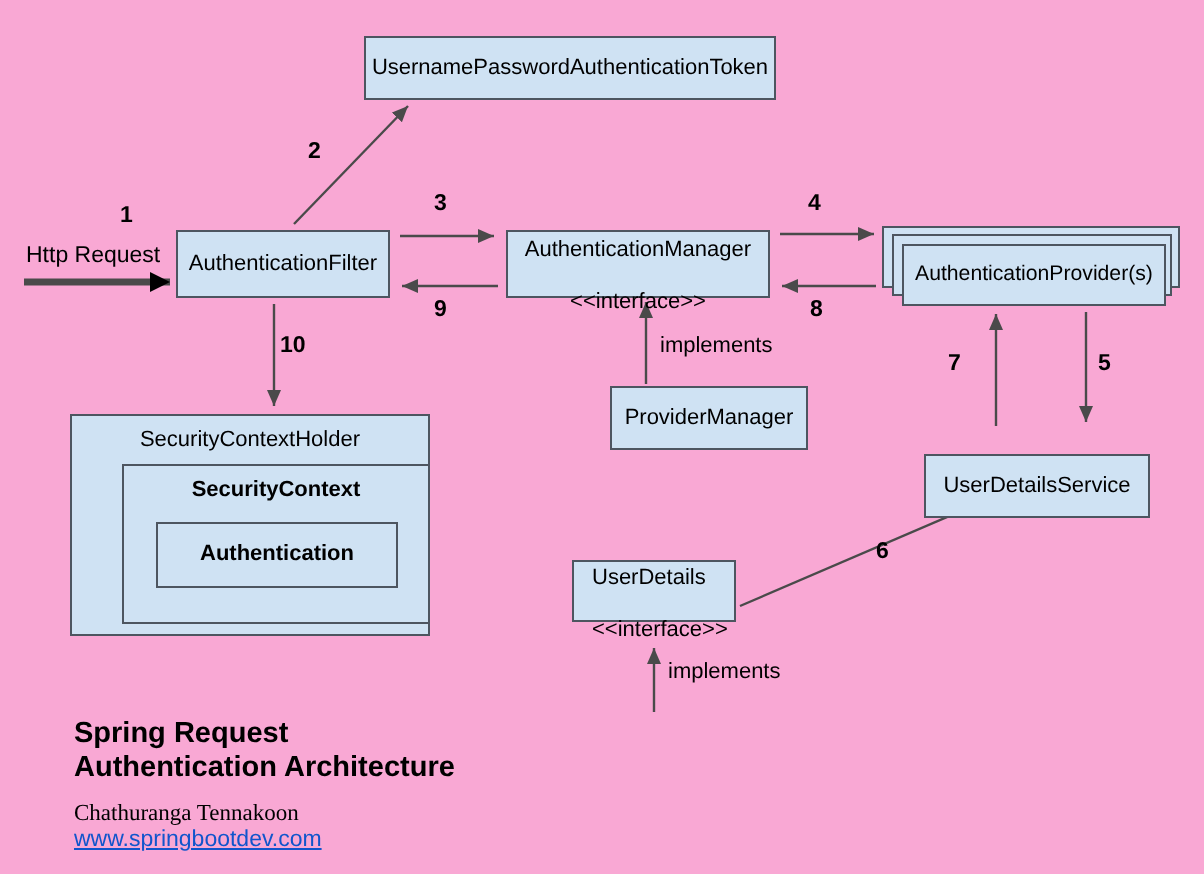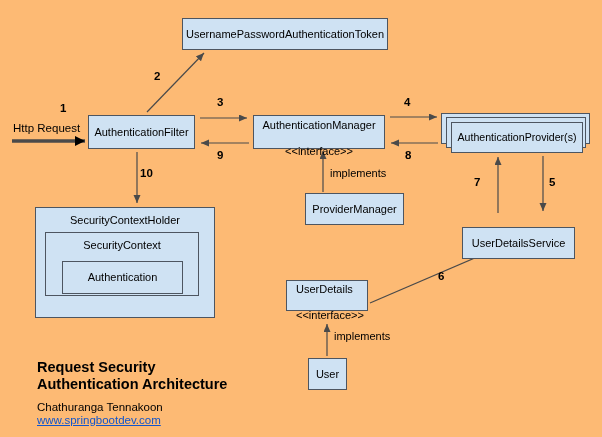--- a/index.html
+++ b/index.html
@@ -1,17 +1,17 @@
 <!DOCTYPE html>
 <html style="--box-fill: #cfe2f3; --box-border: #4d5560; --line: #4a4a4a; --link: #1155cc;"><head>
 <meta charset="utf-8">
 <style>
   html,body{margin:0;padding:0;background:#ffffff;}
   #page{
-    position:relative;width:602px;height:437px;background:#fdba74;overflow:hidden;
+    position:relative;width:602px;height:437px;background:#f9a8d4;overflow:hidden;
     font-family:"Liberation Sans",sans-serif;color:#000;
   }
   #wires{position:absolute;left:0;top:0;width:602px;height:437px;}
   .box{
     position:absolute;box-sizing:border-box;
     background:var(--box-fill);border:1px solid var(--box-border);
     display:flex;align-items:center;justify-content:center;
     font-size:11px;line-height:13px;text-align:center;white-space:nowrap;
   }
   .box .two{white-space:pre-line;}
@@ -23,21 +23,21 @@
   }
   .container-box > .clabel{display:block;text-align:center;padding-top:6px;font-size:11px;}
   .num{
     position:absolute;font-size:11.5px;font-weight:bold;color:#000;line-height:12px;
   }
   .note{position:absolute;font-size:11px;color:#000;line-height:12px;}
   #http-label{position:absolute;font-size:11.5px;color:#000;}
   #footer-title{
     position:absolute;left:37px;top:359px;font-size:14.5px;font-weight:bold;line-height:17px;
   }
-  #footer-author{position:absolute;left:37px;top:401px;font-size:11.5px;line-height:13px;}
+  #footer-author{position:absolute;left:37px;top:401px;font-size:11.5px;line-height:13px;font-family:Liberation Serif, serif;}
   #footer-link{
     position:absolute;left:37px;top:414px;font-size:11.5px;line-height:13px;
     color:var(--link);text-decoration:underline;cursor:pointer;
   }
   svg line{stroke:var(--line);}
 </style>
 </head>
 <body>
 
 <div id="page">
@@ -95,27 +95,24 @@
     <span>UserDetailsService</span>
   </div>
 
   <div class="box" style="left:286px;top:280px;width:82px;height:31px;justify-content:flex-start;padding-left:9px;text-align:left;">
     <span class="two">
       <span>UserDetails</span><br>
       <span>&lt;&lt;interface&gt;&gt;</span>
     </span>
   </div>
 
-  <div class="box" style="left:308px;top:358px;width:39px;height:32px;">
-    <span>User</span>
-  </div>
 
   <div class="container-box" style="left:35px;top:207px;width:180px;height:111px;">
     <span class="clabel">SecurityContextHolder</span>
-    <div class="container-box" style="left:9px;top:24px;width:154px;height:64px;">
+    <div class="container-box" style="left:25px;top:24px;width:154px;height:80px;font-weight:bold;">
       <span class="clabel">SecurityContext</span>
       <div class="box" style="left:16px;top:28px;width:121px;height:33px;">
         <span>Authentication</span>
       </div>
     </div>
   </div>
 
   <div id="http-label" style="left:13px;top:122px;">Http Request</div>
 
   <div class="num" style="left:60px;top:102px;">1</div>
@@ -126,19 +123,19 @@
   <div class="num" style="left:438px;top:270px;">6</div>
   <div class="num" style="left:474px;top:176px;">7</div>
   <div class="num" style="left:405px;top:149px;">8</div>
   <div class="num" style="left:217px;top:149px;">9</div>
   <div class="num" style="left:140px;top:167px;">10</div>
 
   <div class="note" style="left:330px;top:167px;">implements</div>
   <div class="note" style="left:334px;top:330px;">implements</div>
 
   <div id="footer-title">
-    <span>Request Security</span><br>
+    <span>Spring Request</span><br>
     <span>Authentication Architecture</span>
   </div>
   <div id="footer-author">Chathuranga Tennakoon</div>
   <a id="footer-link">www.springbootdev.com</a>
 
 </div>
 
 </body></html>

